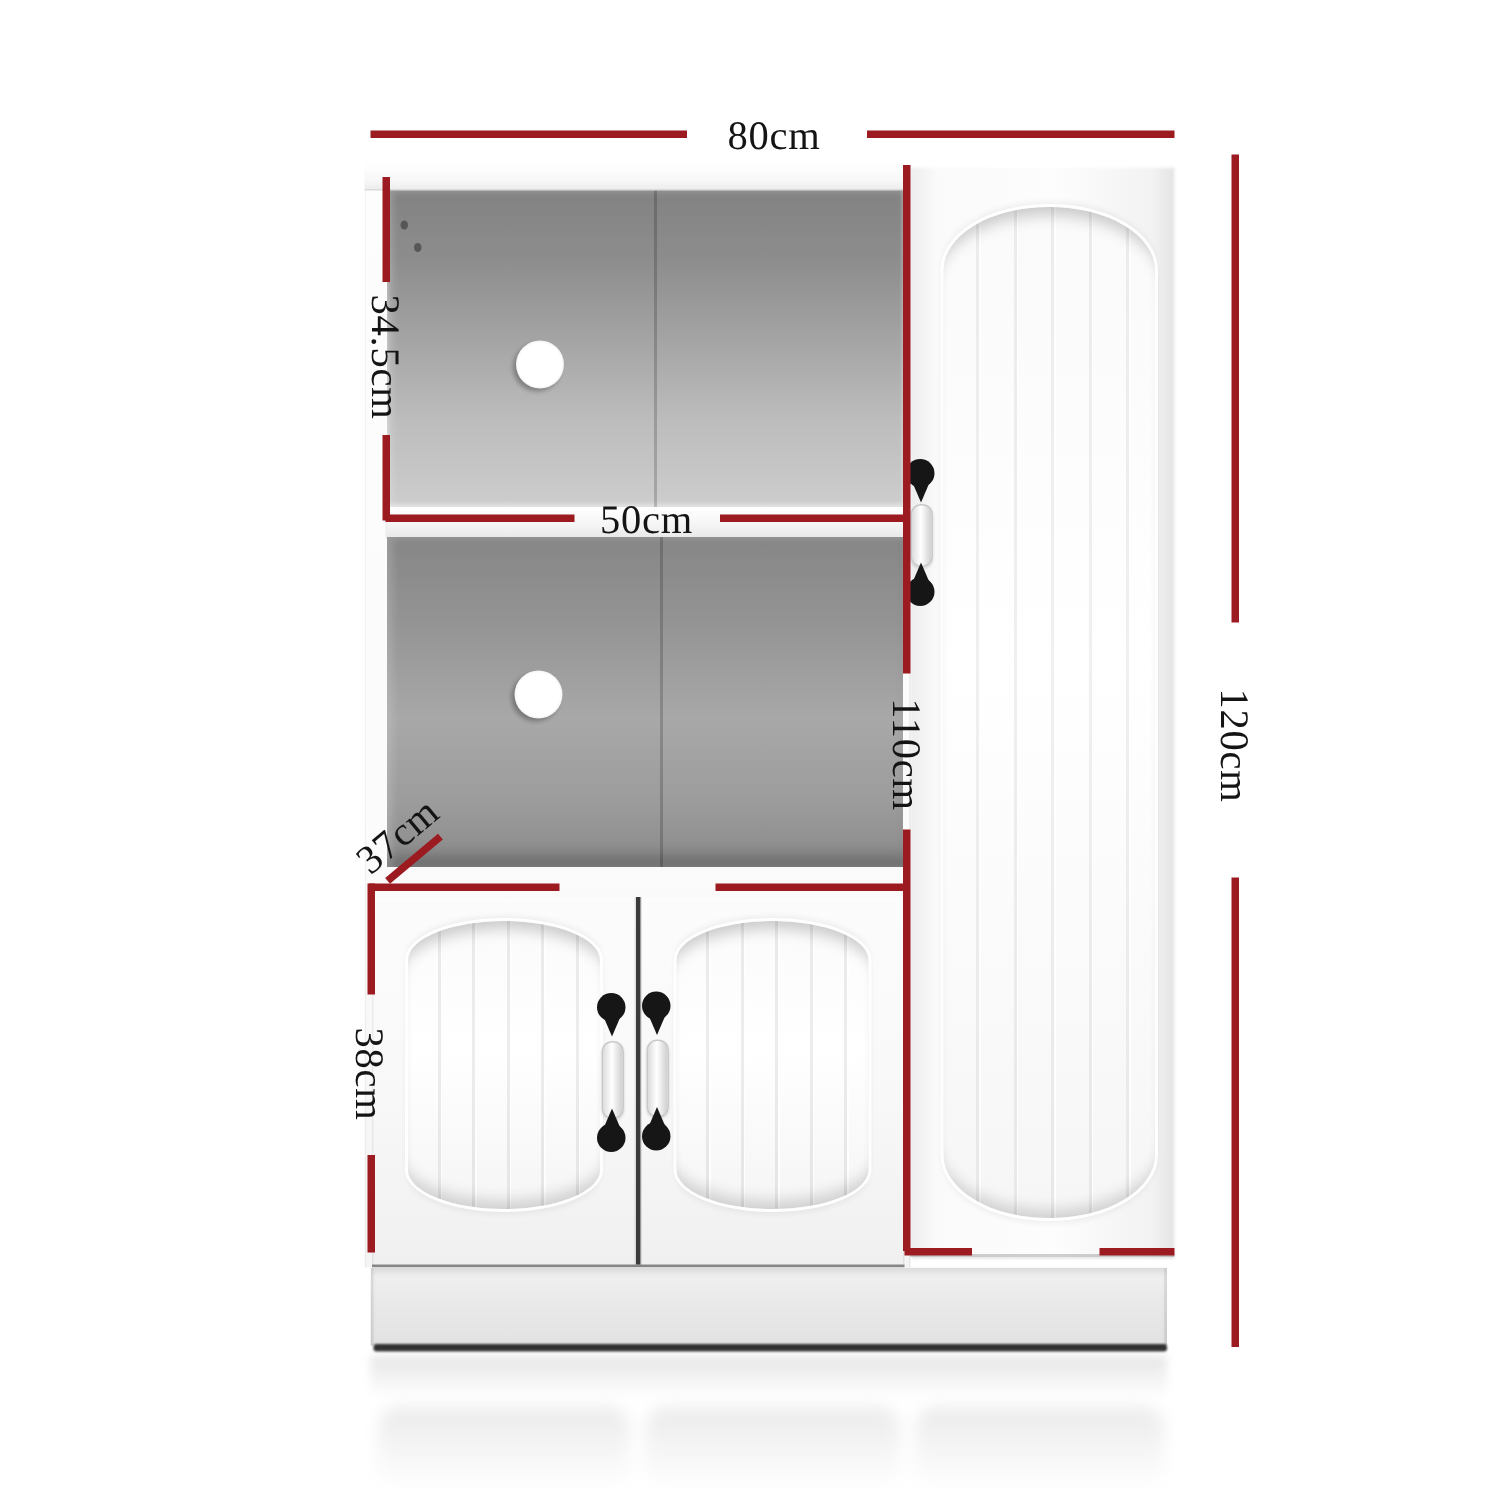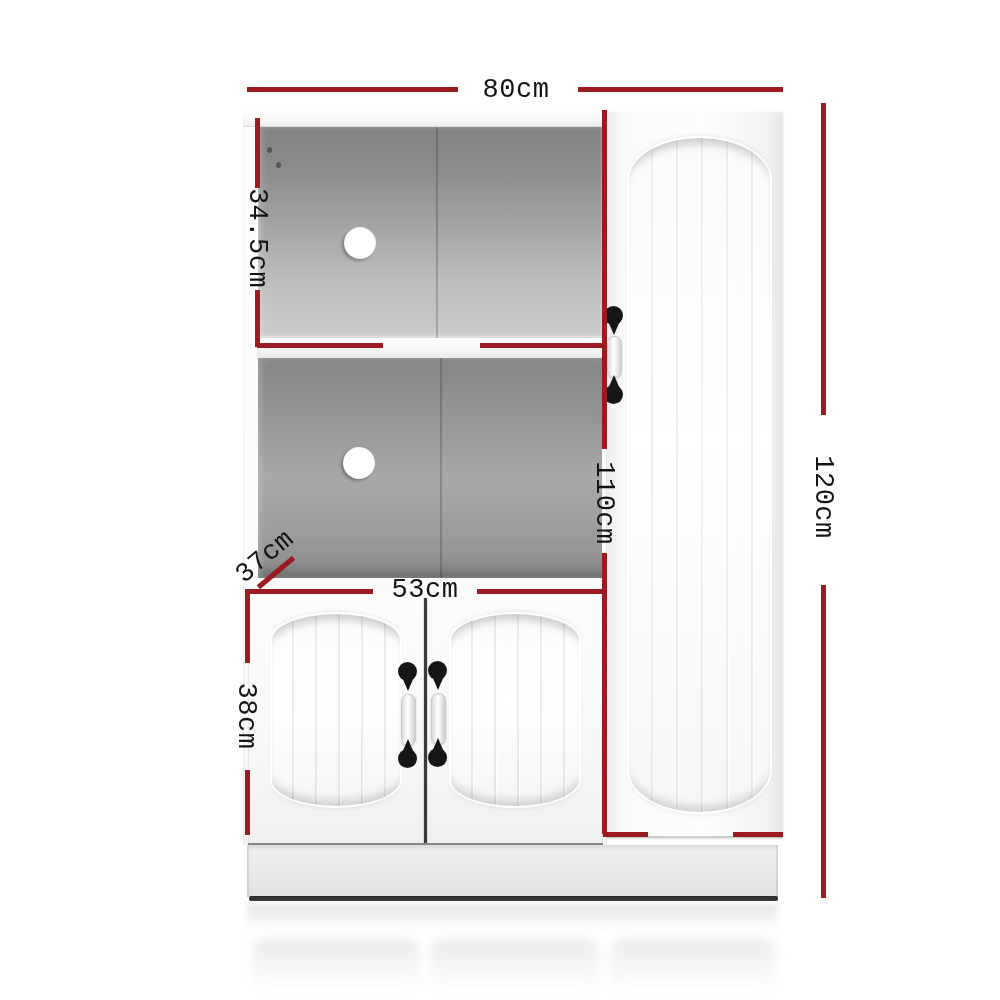--- a/index.html
+++ b/index.html
@@ -2,21 +2,21 @@
 <html><head>
 <meta charset="utf-8">
 <style>
   :root{
     --red:#9b1b20;
     --ink:#141414;
   }
   html,body{margin:0;padding:0;background:#ffffff;}
   .stage{
     position:relative;width:985px;height:1000px;background:#ffffff;overflow:hidden;
-    font-family:Liberation Mono, monospace;
+    font-family:Liberation Serif, serif;
   }
   
   .carcass{
     position:absolute;left:243px;top:108px;width:364px;height:737px;
     background:linear-gradient(180deg,#fdfdfd 0%,#fbfbfb 60%,#f4f4f4 100%);
     box-shadow:inset 0 1px 0 #ffffff, inset -1px 0 0 rgba(0,0,0,.05), inset 1px 0 0 rgba(0,0,0,.04);
   }
   .top-panel{
     position:absolute;left:243px;top:108px;width:364px;height:18px;
     background:linear-gradient(180deg,#ffffff 0%,#f7f7f7 70%,#ededed 100%);
@@ -217,19 +217,19 @@
   <div class="dim" style="left:245px;top:770px;width:5px;height:65px;"></div>
 
   <div class="dim" style="left:603px;top:832px;width:45px;height:5px;"></div>
   <div class="dim" style="left:733px;top:832px;width:50px;height:5px;"></div>
 
   <div class="dim" style="left:821px;top:103px;width:5px;height:312px;"></div>
   <div class="dim" style="left:821px;top:585px;width:5px;height:313px;"></div>
 
   <div class="dlabel" style="left:441px;top:75px;">80cm</div>
   <div class="dlabel rot90" style="left:182px;top:223px;">34.5cm</div>
+  <div class="dlabel" style="left:356px;top:331px;">50cm</div>
   <div class="dlabel rot90" style="left:529px;top:488px;">110cm</div>
   <div class="dlabel rot90" style="left:748px;top:482px;">120cm</div>
   <div class="dlabel rot-40" style="left:190px;top:542px;">37cm</div>
-  <div class="dlabel" style="left:350px;top:575px;">53cm</div>
   <div class="dlabel rot90" style="left:171px;top:701px;">38cm</div>
 
 </div>
 
 </body></html>

